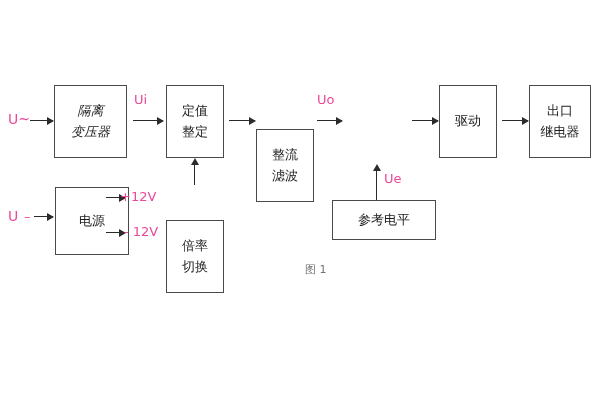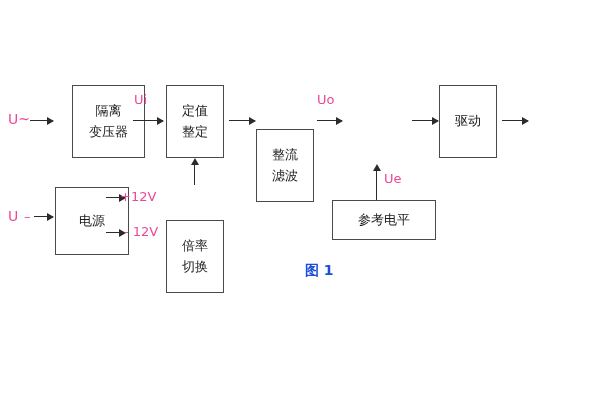--- a/index.html
+++ b/index.html
@@ -46,32 +46,32 @@
   .varrow{position:absolute;width:1px;background:#2b2b2b;}
   .varrow::after{
     content:"";position:absolute;left:-3.5px;top:-6px;
     border-bottom:7px solid #2b2b2b;
     border-left:4px solid transparent;
     border-right:4px solid transparent;
   }
 
   .caption{
     position:absolute;
-    font-size:14px;color:#1d4ed8;white-space:nowrap;font-weight:bold;
+    font-size:11px;color:#737373;white-space:nowrap;
   }
 </style>
 </head>
 <body>
 
 <div id="canvas">
 
   <div class="lbl big" style="left:8px;top:112px;">U~</div>
   <div class="harrow" style="left:30px;top:120px;width:23px;"></div>
 
-  <div class="box" style="left:72px;top:85px;width:73px;height:73px;">
+  <div class="box" style="left:54px;top:85px;width:73px;height:73px;font-style:italic;">
     <span class="ln">隔离</span>
     <span class="ln">变压器</span>
   </div>
 
   <div class="lbl" style="left:134px;top:93px;">Ui</div>
   <div class="harrow" style="left:133px;top:120px;width:30px;"></div>
 
   <div class="box" style="left:166px;top:85px;width:58px;height:73px;">
     <span class="ln">定值</span>
     <span class="ln">整定</span>
@@ -89,20 +89,24 @@
 
 
   <div class="harrow" style="left:412px;top:120px;width:26px;"></div>
 
   <div class="box" style="left:439px;top:85px;width:58px;height:73px;">
     <span class="ln">驱动</span>
   </div>
 
   <div class="harrow" style="left:502px;top:120px;width:26px;"></div>
 
+  <div class="box" style="left:529px;top:85px;width:62px;height:73px;">
+    <span class="ln">出口</span>
+    <span class="ln">继电器</span>
+  </div>
 
   <div class="lbl big" style="left:8px;top:209px;">U</div>
   <div class="lbl" style="left:24px;top:210px;">–</div>
   <div class="harrow" style="left:34px;top:216px;width:19px;"></div>
 
   <div class="box" style="left:55px;top:187px;width:74px;height:68px;">
     <span class="ln">电源</span>
   </div>
 
   <div class="harrow" style="left:106px;top:197px;width:19px;"></div>

